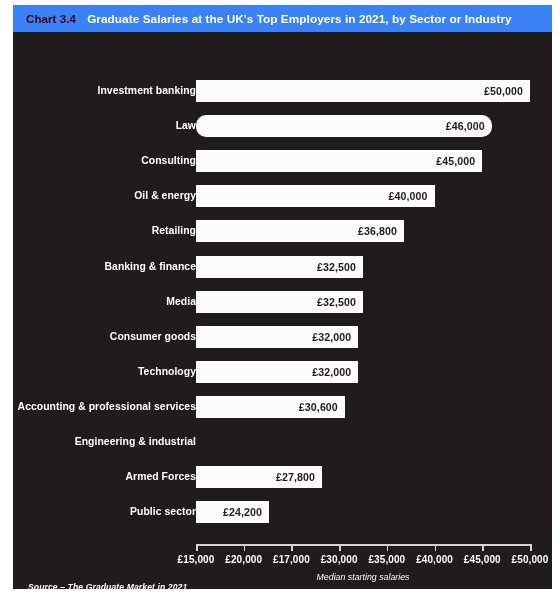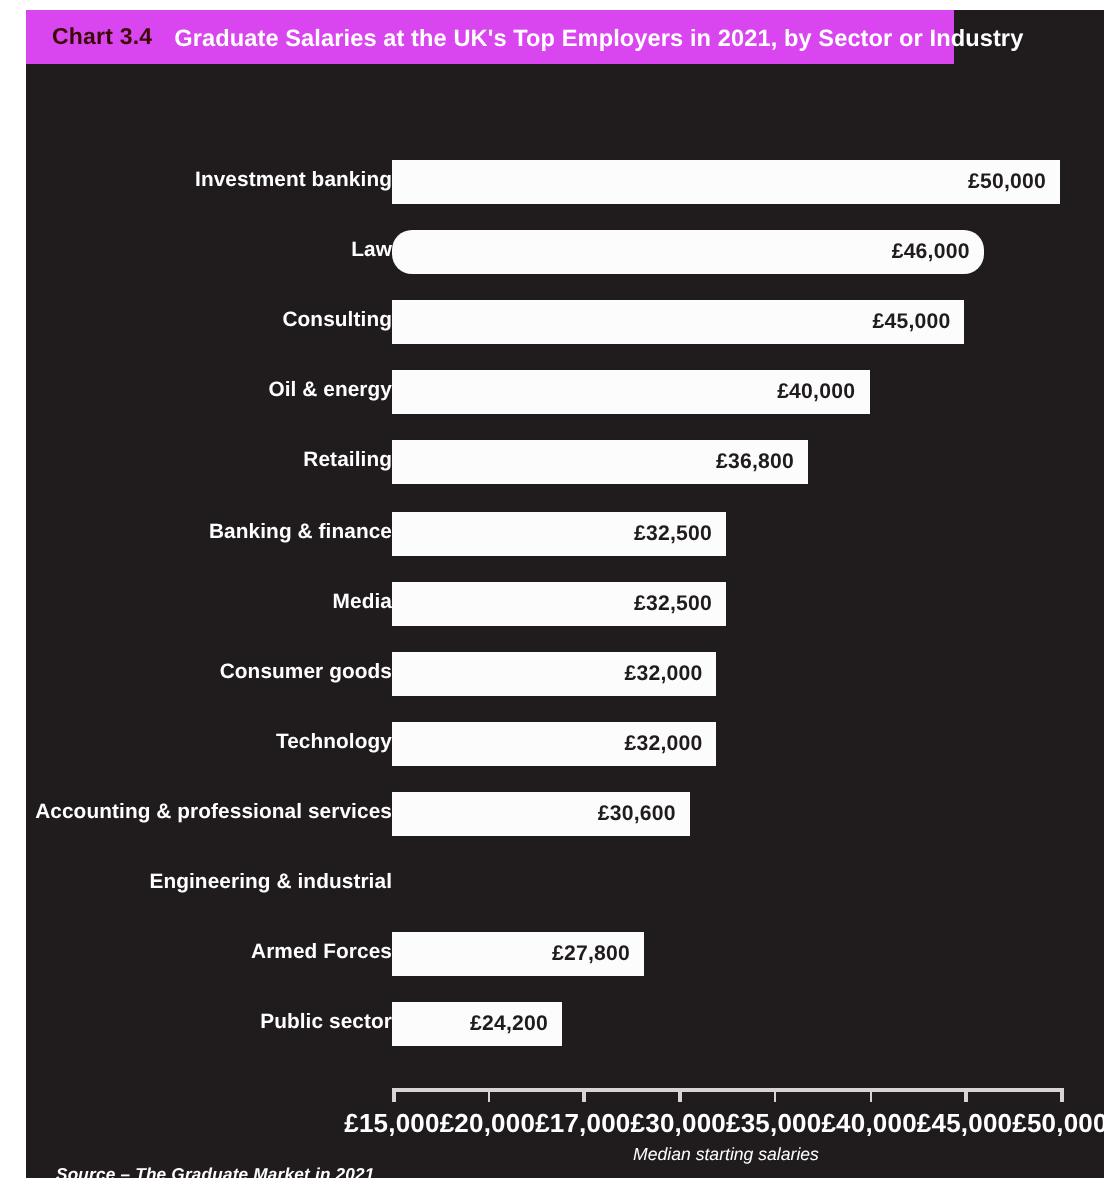--- a/index.html
+++ b/index.html
@@ -22,23 +22,23 @@
     width: 539px;
     height: 584px;
     background: #201c1e;
   }
 
   
   #title-bar {
     position: absolute;
     left: 0;
     top: 0;
-    width: 464px;
+    width: 539px;
     height: 27px;
-    background: #d946ef;
+    background: #3b82f6;
     display: flex;
     align-items: center;
     white-space: nowrap;
   }
   #chart-number {
     color: #3a0705;
     font-size: 11.5px;
     font-weight: bold;
     letter-spacing: 0.1px;
     padding-left: 13px;
@@ -118,21 +118,21 @@
     position: absolute;
     top: 0;
     width: 1.6px;
     height: 7px;
     background: #d8d4d6;
   }
   .tick-label {
     position: absolute;
     top: 10px;
     color: #ffffff;
-    font-size: 13px;
+    font-size: 10px;
     font-weight: bold;
     white-space: nowrap;
     transform: translateX(-50%);
     letter-spacing: 0.1px;
   }
 
   #axis-caption {
     position: absolute;
     left: 183px;
     top: 526px;
@@ -232,21 +232,21 @@
           <div class="cat-label">Engineering &amp; industrial</div>
         </div>
         <div class="row" style="top: 420.1px;">
           <div class="cat-label">Armed Forces</div>
           <div class="bar" style="width: 126px;">
             <span class="bar-value">£27,800</span>
           </div>
         </div>
         <div class="row" style="top: 455.2px;">
           <div class="cat-label">Public sector</div>
-          <div class="bar" style="width: 85px; padding-left: 16px;">
+          <div class="bar" style="width: 73px; padding-left: 16px;">
             <span class="bar-value">£24,200</span>
           </div>
         </div>
       </div>
 
     <div id="axis">
       <div id="axis-line"></div>
       <div id="ticks">
           <div class="tick" style="left: 0px;"></div>
           <div class="tick-label" style="left: 0px;">£15,000</div>

